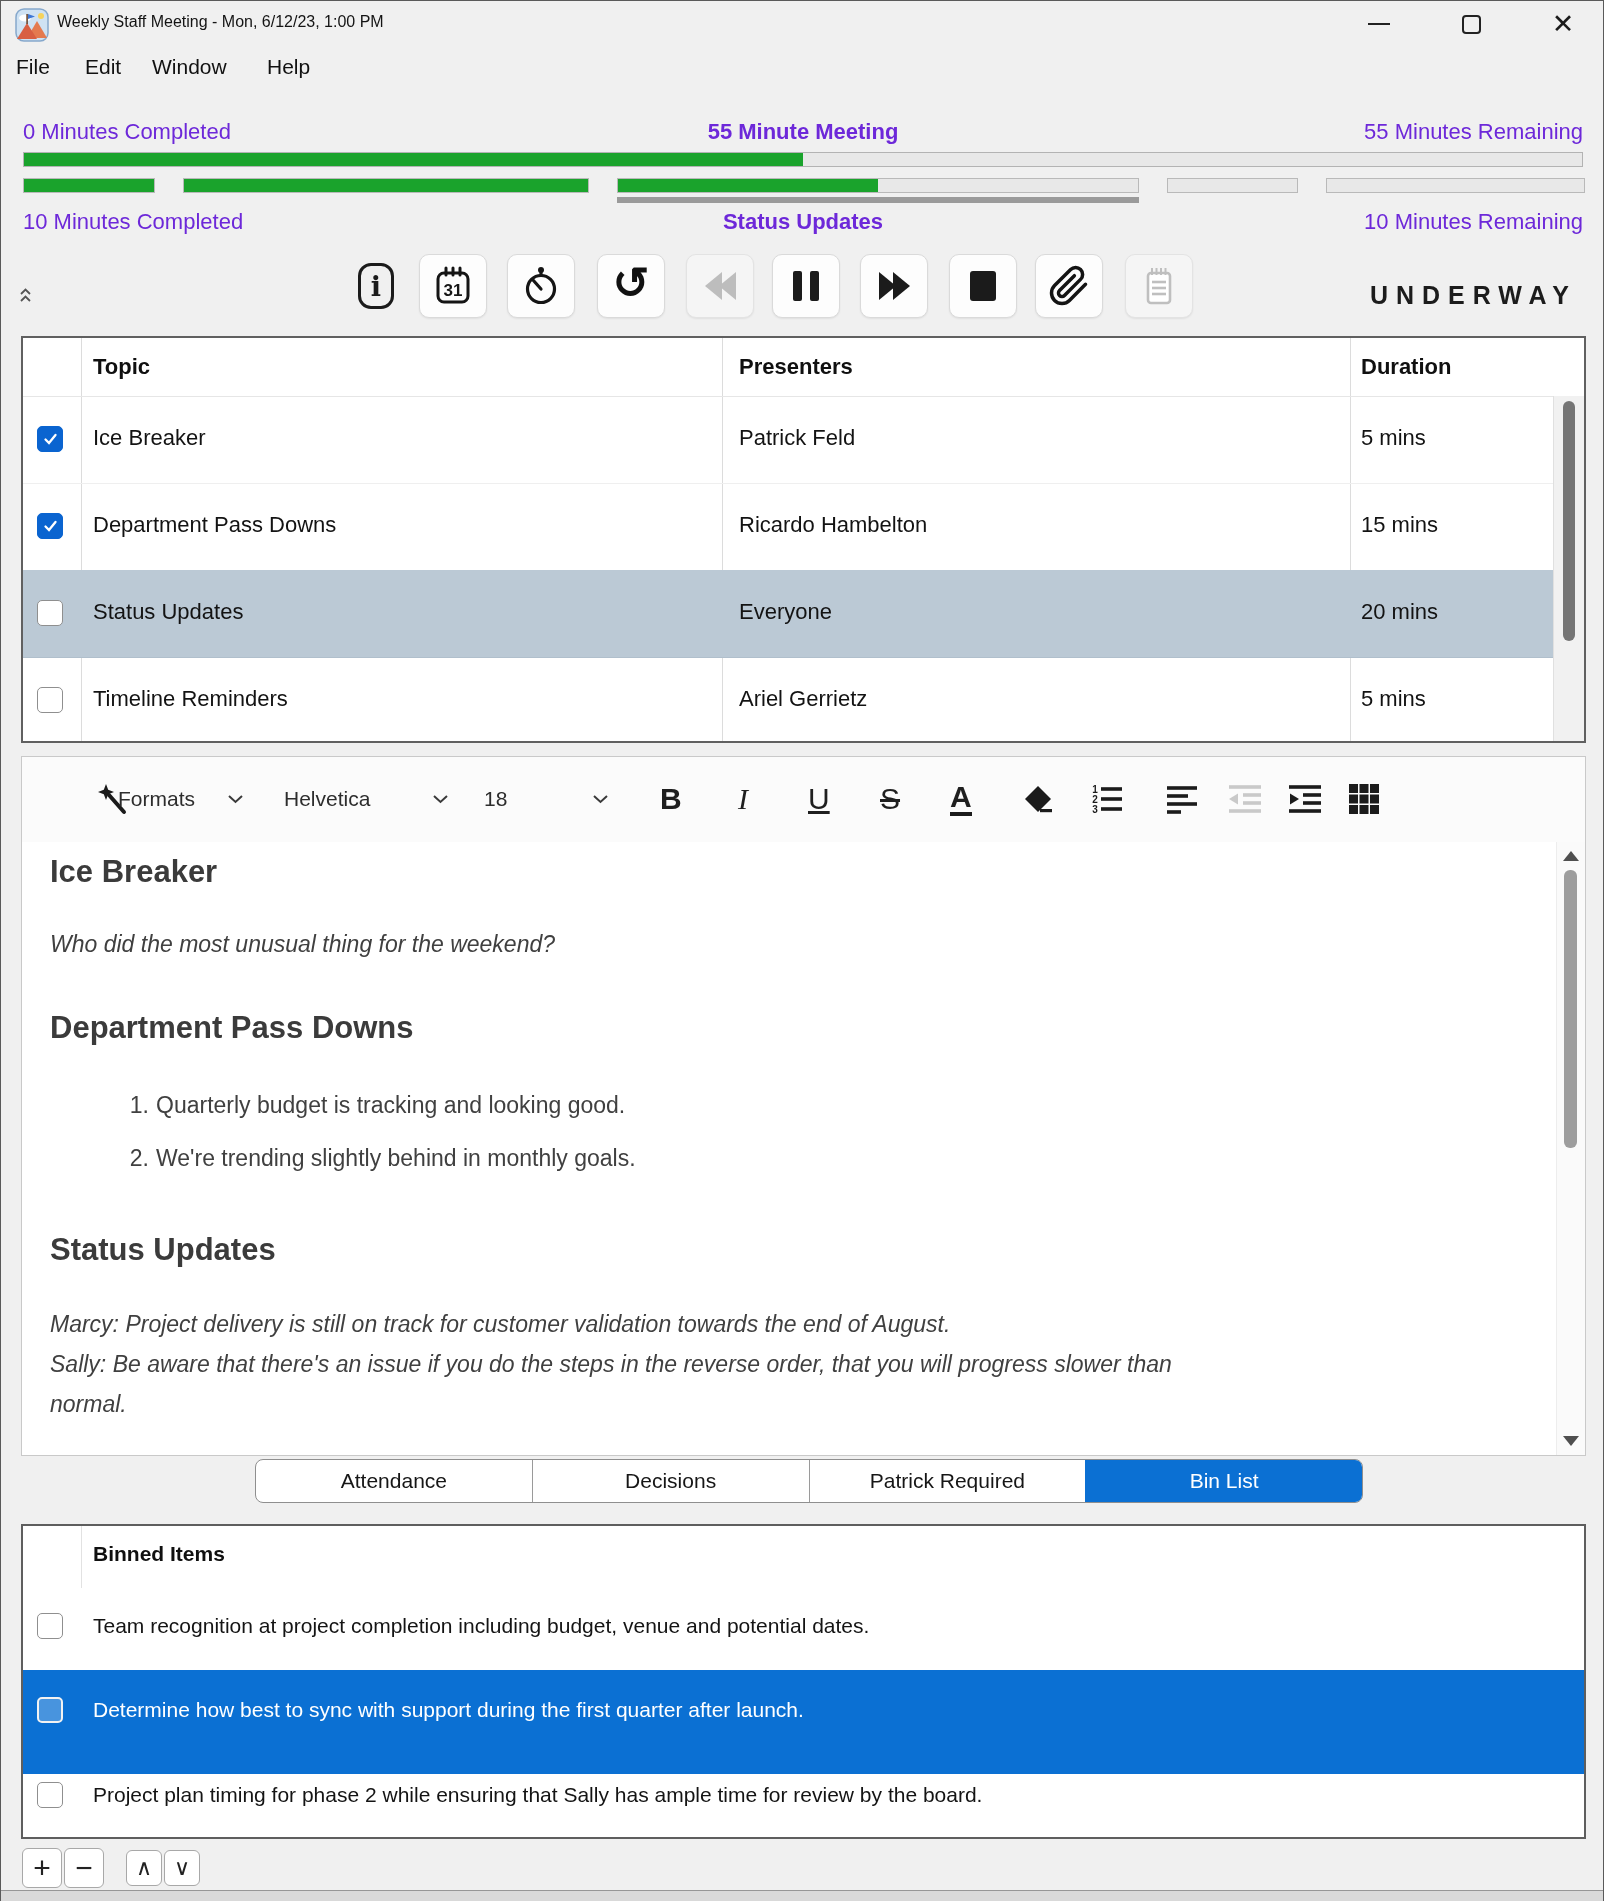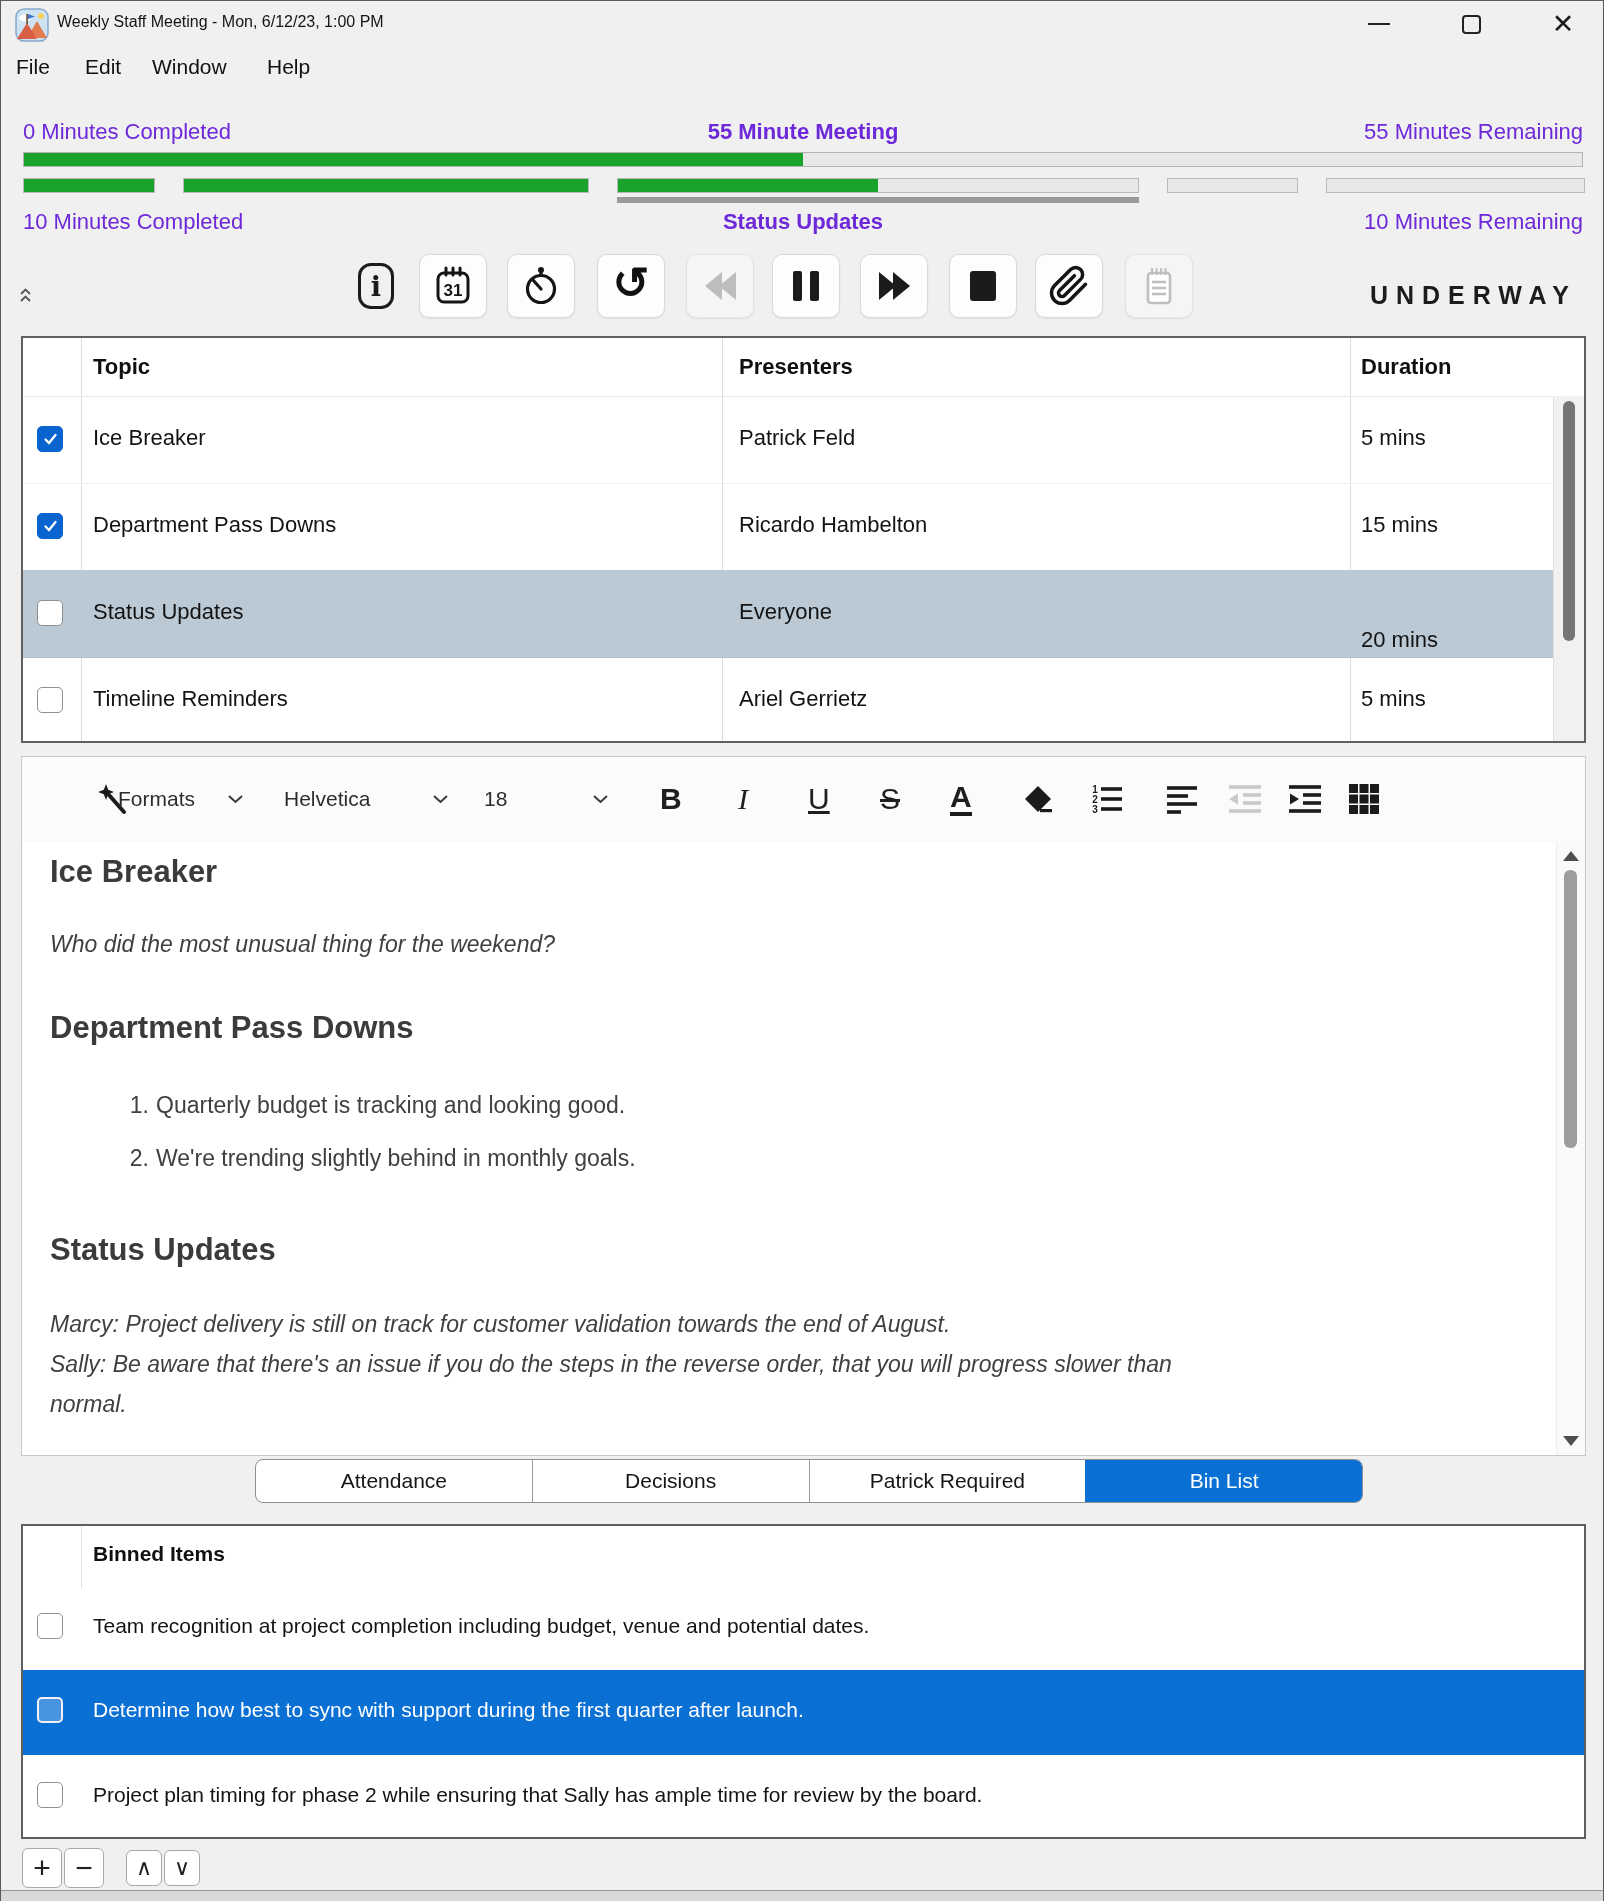--- a/index.html
+++ b/index.html
@@ -269,21 +269,21 @@
       </span>
       <span class="acell" style="left:70px;">Department Pass Downs</span>
       <span class="acell" style="left:716px;">Ricardo Hambelton</span>
       <span class="acell" style="left:1338px;">15 mins</span>
     </div>
 
     <div class="arow sel" style="top:232px;">
       <span class="cb"></span>
       <span class="acell" style="left:70px;">Status Updates</span>
       <span class="acell" style="left:716px;">Everyone</span>
-      <span class="acell" style="left:1338px;margin-top:28px;">20 mins</span>
+      <span class="acell" style="left:1338px;">20 mins</span>
     </div>
 
     <div class="arow" style="top:319px;">
       <span class="cb"></span>
       <span class="acell" style="left:70px;">Timeline Reminders</span>
       <span class="acell" style="left:716px;">Ariel Gerrietz</span>
       <span class="acell" style="left:1338px;">5 mins</span>
     </div>
 
     <div class="tscroll">
@@ -443,21 +443,21 @@
 
   <div class="bin">
     <div class="vdiv"></div>
     <div class="bin-hdr">Binned Items</div>
 
     <div class="brow" style="top:60px;border-bottom:1px solid #f0f0f0;">
       <span class="cb"></span>
       <span class="btext">Team recognition at project completion including budget, venue and potential dates.</span>
     </div>
 
-    <div class="brow sel" style="top:144px;height:85px;">
+    <div class="brow sel" style="top:144px;height:104px;">
       <span class="cb onblue"></span>
       <span class="btext">Determine how best to sync with support during the first quarter after launch.</span>
     </div>
 
     <div class="brow" style="top:229px;">
       <span class="cb"></span>
       <span class="btext">Project plan timing for phase 2 while ensuring that Sally has ample time for review by the board.</span>
     </div>
   </div>
 

